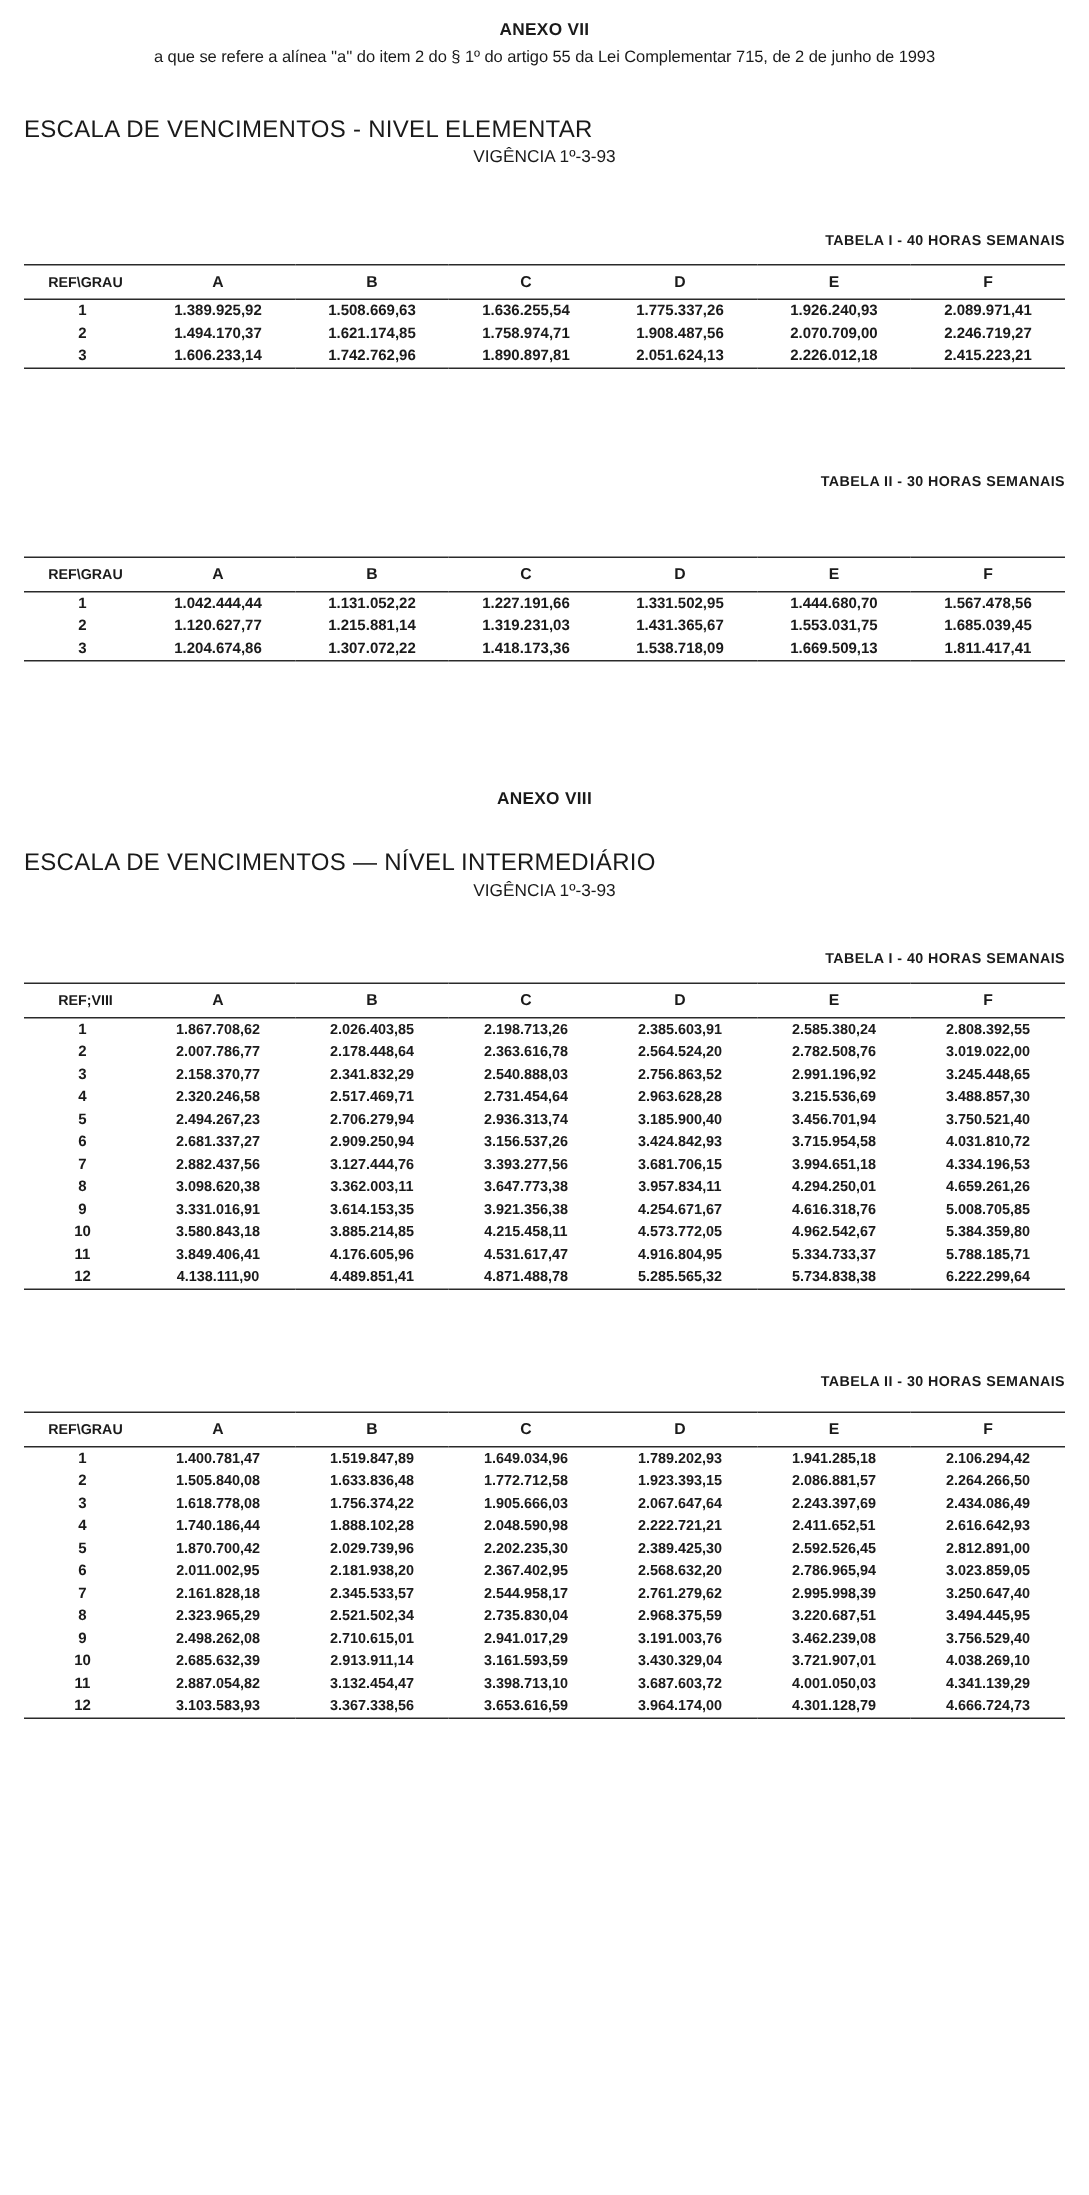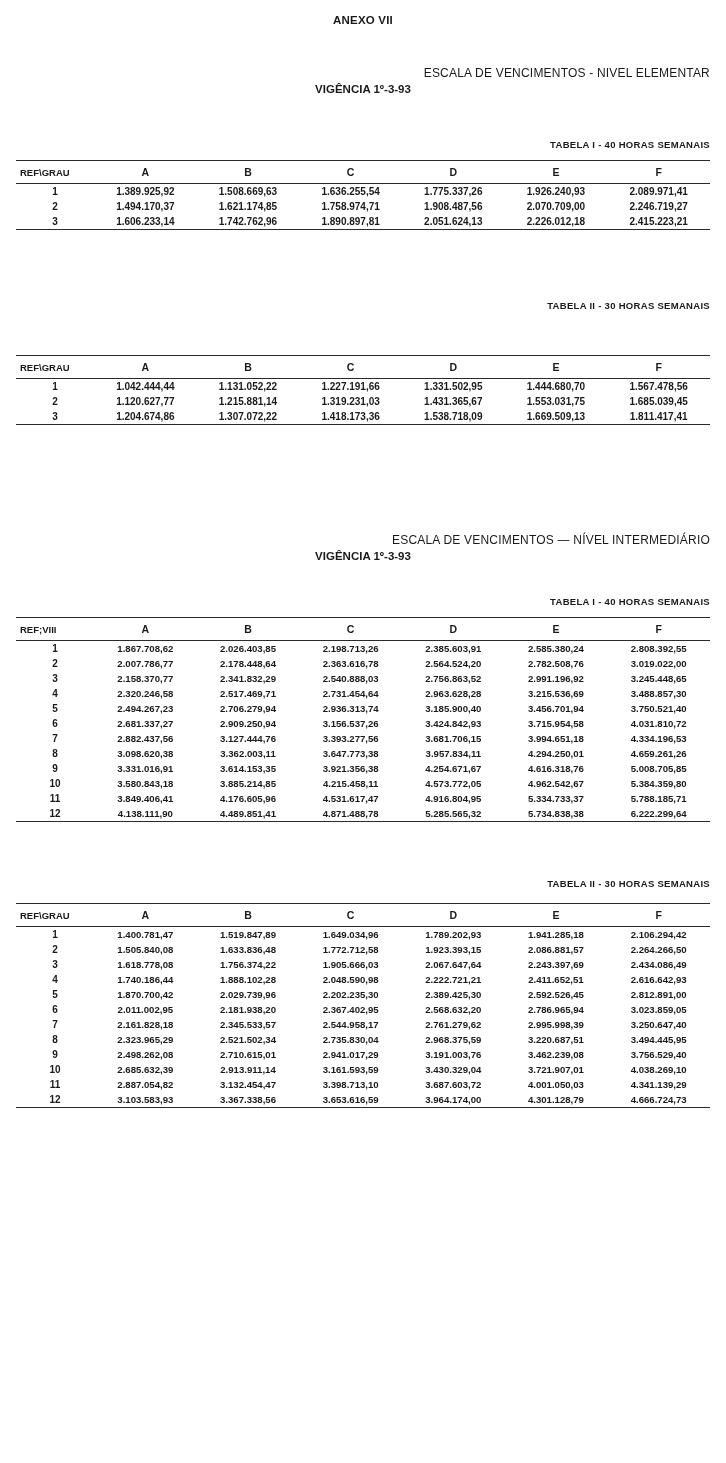--- a/index.html
+++ b/index.html
@@ -27,29 +27,29 @@
     letter-spacing: 0.2px;
     margin: 0 0 6px 0;
   }
   .anexo-sub {
     text-align: center;
     font-size: 11px;
     margin: 0 0 0 0;
     letter-spacing: -0.05px;
   }
   .escala {
-    text-align: right;
-    font-size: 12px;
+    text-align: left;
+    font-size: 16px;
     margin: 0;
     letter-spacing: 0.2px;
   }
   .vigencia {
     text-align: center;
     font-size: 11.5px;
-    font-weight: bold;
+    font-weight: normal;
     margin: 3px 0 0 0;
   }
   .tabela-caption {
     text-align: right;
     font-size: 9.5px;
     font-weight: bold;
     letter-spacing: 0.3px;
     margin: 0;
   }
   table.sal {
@@ -63,21 +63,21 @@
     padding: 2px 0 2px 0;
     font-weight: bold;
     white-space: nowrap;
   }
   table.sal thead th {
     font-size: 10.5px;
     padding-top: 5px;
     padding-bottom: 5px;
   }
   table.sal thead th.refgrau {
-    text-align: left;
+    text-align: center;
     padding-left: 4px;
     font-size: 9.5px;
   }
   table.sal tbody td.ref {
     text-align: center;
     width: 74px;
     font-size: 10px;
   }
   table.sal col.c-ref { width: 78px; }
   .hdr-row th {
@@ -97,20 +97,21 @@
   .tbody-pad td { padding-top: 7px; }
   .tbody-padb td { padding-bottom: 7px; }
   .small-rows td { font-size: 9.6px; }
 </style>
 </head>
 <body>
 
 <div class="page">
 
   <div class="anexo-title">ANEXO VII</div>
+  <div class="anexo-sub">a que se refere a alínea ''a'' do item 2 do § 1º do artigo 55 da Lei Complementar 715, de 2 de junho de 1993</div>
 
   <div class="sp-34"></div>
 
   <div class="escala">ESCALA DE VENCIMENTOS - NIVEL ELEMENTAR</div>
   <div class="vigencia">VIGÊNCIA 1º-3-93</div>
 
   <div class="sp-44"></div>
 
   <div class="tabela-caption">TABELA I  -  40 HORAS SEMANAIS</div>
 
@@ -221,20 +222,21 @@
         <td>1.418.173,36</td>
         <td>1.538.718,09</td>
         <td>1.669.509,13</td>
         <td>1.811.417,41</td>
       </tr>
     </tbody>
   </table>
 
   <div style="height:86px"></div>
 
+  <div class="anexo-title">ANEXO VIII</div>
 
   <div class="sp-22"></div>
 
   <div class="escala">ESCALA DE VENCIMENTOS — NÍVEL INTERMEDIÁRIO</div>
   <div class="vigencia">VIGÊNCIA 1º-3-93</div>
 
   <div class="sp-34"></div>
 
   <div class="tabela-caption">TABELA I  -  40 HORAS SEMANAIS</div>
 

